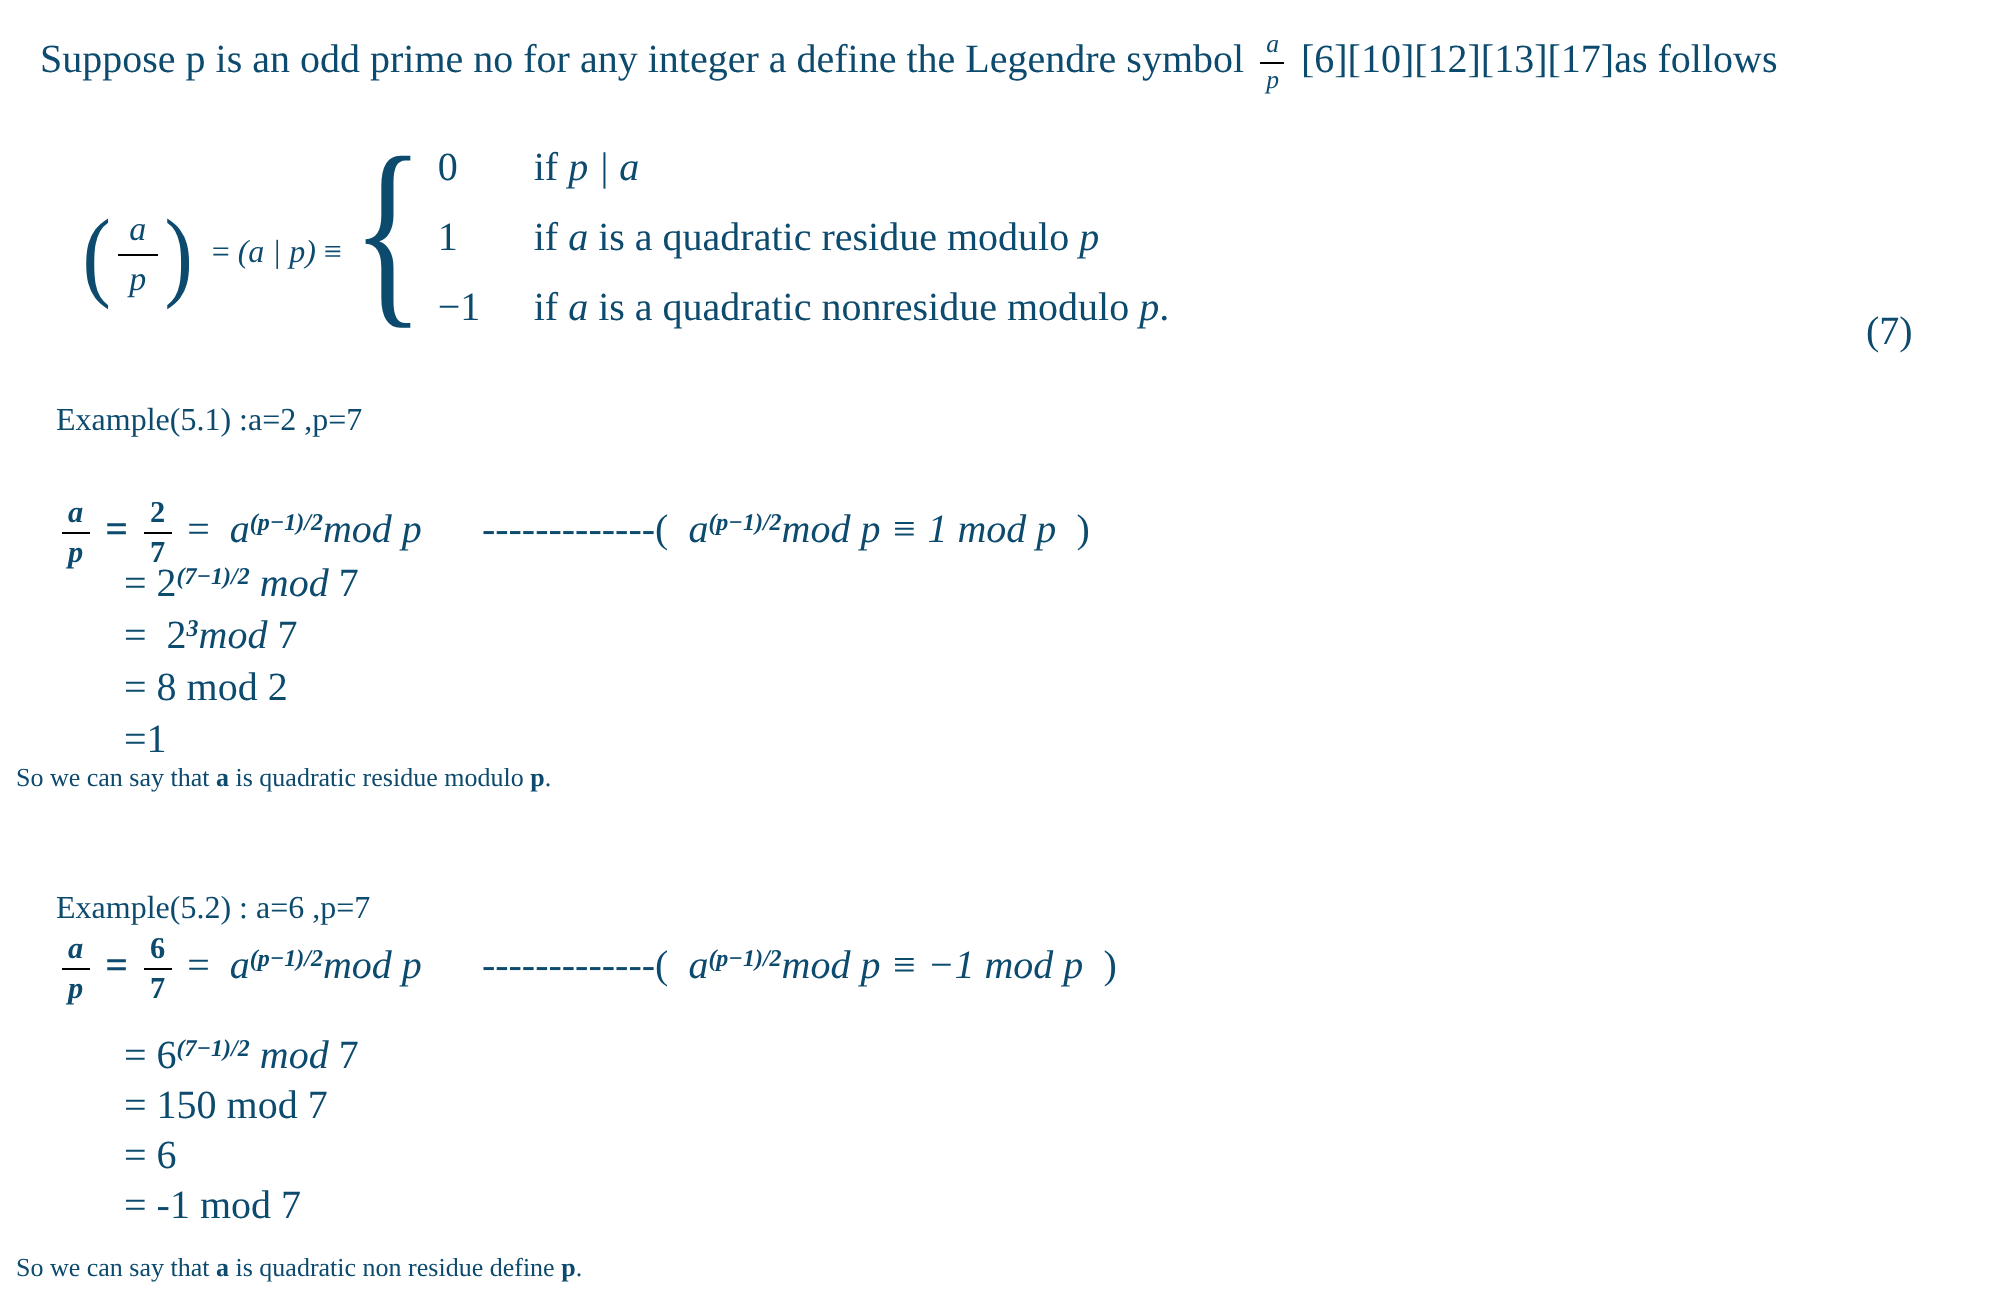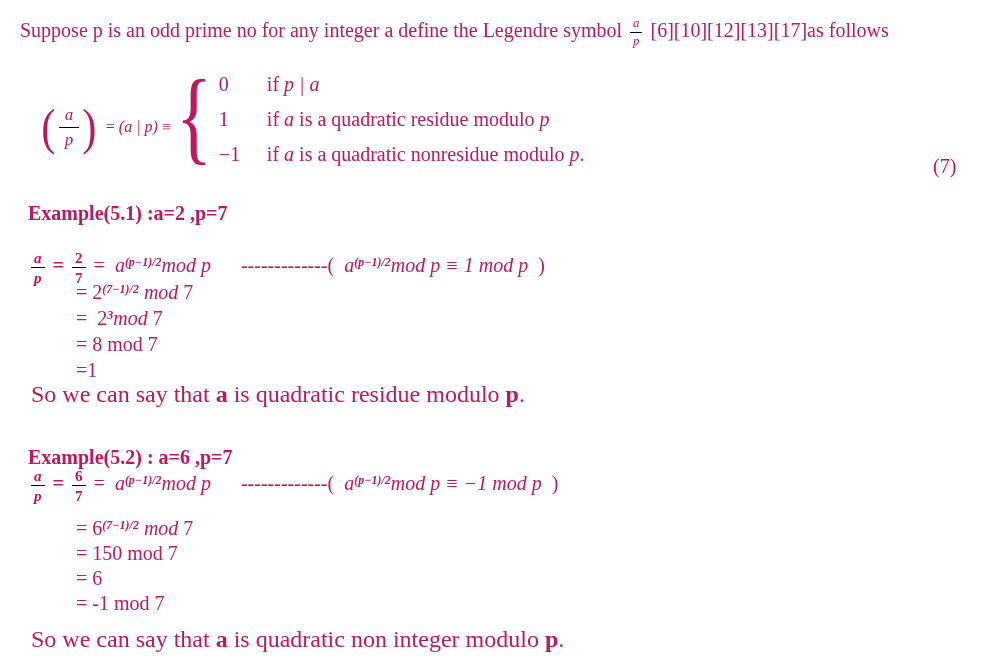--- a/index.html
+++ b/index.html
@@ -1,19 +1,19 @@
 <!DOCTYPE html>
 <html><head>
 <meta charset="utf-8">
 <style>
   html,body{margin:0;padding:0;}
   .page{
     position:relative;
     width:1001px;height:658px;
-    background:#ffffff;color:#be185d;
+    background:#ffffff;color:#0c4a6e;
     font-family:"Liberation Serif", serif;
     overflow:hidden;
   }
   .rich, .rich span{white-space:pre;}
   .s-i{font-style:italic;}
   .s-b{font-weight:bold;}
   .s-bi{font-weight:bold;font-style:italic;}
   .msup{font-size:0.60em;vertical-align:0.5em;font-style:italic;line-height:0;font-weight:bold;}
 
   
@@ -38,34 +38,34 @@
     font-size:17px;font-style:italic;line-height:1.05;margin:0 2px;}
   .def-frac .num{border-bottom:1.3px solid #000;padding:0 6px 3px;}
   .def-frac .den{padding-top:3px;}
   .def-mid{font-size:16px;margin:0 4px 0 8px;white-space:pre;}
   .bigbrace{font-size:104px;line-height:1;transform:scaleX(0.72);margin:0 0 6px -6px;}
   .cases{display:flex;flex-direction:column;font-size:20px;}
   .case-row{display:flex;align-items:center;height:35px;}
   .case-value{width:48px;}
   .eq-number{position:absolute;left:933px;top:155px;font-size:20px;}
 
-  .ex-heading{position:absolute;left:28px;font-weight:bold;font-size:20px;}
+  .ex-heading{position:absolute;left:28px;font-weight:normal;font-size:16px;}
   .heading-1{top:202px;}
   .heading-2{top:446px;}
 
   .main-line{position:absolute;left:28px;font-size:20px;line-height:46px;}
   .main-line .frac{font-size:0.76em;}
   .main-1{top:242px;}
   .main-2{top:460px;}
 
-  .steps{position:absolute;left:62px;font-size:20px;margin-left:14px;}
+  .steps{position:absolute;left:62px;font-size:20px;}
   .steps-1{top:279px;line-height:26px;}
   .steps-2{top:516px;line-height:25px;}
 
-  .conclusion{position:absolute;left:8px;font-size:24px;margin-left:23px;}
+  .conclusion{position:absolute;left:8px;font-size:13px;}
   .conclusion-1{top:381px;}
   .conclusion-2{top:626px;}
 </style>
 </head>
 <body>
 
 <div class="page">
 
   <div class="intro rich"><span>Suppose p is an odd prime no for any integer a define the Legendre symbol </span><span class="frac s-i"><span class="num">a</span><span class="den">p</span></span><span> [6][10][12][13][17]as follows</span></div>
 
@@ -95,28 +95,28 @@
       </div>
     </div>
   </div>
   <div class="eq-number">(7)</div>
 
   <div class="ex-heading heading-1">Example(5.1) :a=2 ,p=7</div>
   <div class="main-line main-1 rich"><span class="frac s-bi"><span class="num">a</span><span class="den">p</span></span><span class="s-b"> = </span><span class="frac s-b"><span class="num">2</span><span class="den">7</span></span><span> =  </span><span class="s-i">a</span><sup class="msup">(p−1)/2</sup><span class="s-i">mod p</span><span>      -------------(  </span><span class="s-i">a</span><sup class="msup">(p−1)/2</sup><span class="s-i">mod p ≡ 1 mod p</span><span>  )</span></div>
   <div class="steps steps-1">
     <div class="rich"><span>= 2</span><sup class="msup">(7−1)/2</sup><span> </span><span class="s-i">mod</span><span> 7</span></div>
     <div class="rich"><span>=  2</span><sup class="msup">3</sup><span class="s-i">mod</span><span> 7</span></div>
-    <div class="rich"><span>= 8 mod 7</span></div>
+    <div class="rich"><span>= 8 mod 2</span></div>
     <div class="rich"><span>=1</span></div>
   </div>
   <div class="conclusion conclusion-1 rich"><span>So we can say that </span><span class="s-b">a</span><span> is quadratic residue modulo </span><span class="s-b">p</span><span>.</span></div>
 
   <div class="ex-heading heading-2">Example(5.2) : a=6 ,p=7</div>
   <div class="main-line main-2 rich"><span class="frac s-bi"><span class="num">a</span><span class="den">p</span></span><span class="s-b"> = </span><span class="frac s-b"><span class="num">6</span><span class="den">7</span></span><span> =  </span><span class="s-i">a</span><sup class="msup">(p−1)/2</sup><span class="s-i">mod p</span><span>      -------------(  </span><span class="s-i">a</span><sup class="msup">(p−1)/2</sup><span class="s-i">mod p ≡ −1 mod p</span><span>  )</span></div>
   <div class="steps steps-2">
     <div class="rich"><span>= 6</span><sup class="msup">(7−1)/2</sup><span> </span><span class="s-i">mod</span><span> 7</span></div>
     <div class="rich"><span>= 150 mod 7</span></div>
     <div class="rich"><span>= 6</span></div>
     <div class="rich"><span>= -1 mod 7</span></div>
   </div>
-  <div class="conclusion conclusion-2 rich"><span>So we can say that </span><span class="s-b">a</span><span> is quadratic non integer modulo </span><span class="s-b">p</span><span>.</span></div>
+  <div class="conclusion conclusion-2 rich"><span>So we can say that </span><span class="s-b">a</span><span> is quadratic non residue define </span><span class="s-b">p</span><span>.</span></div>
 
 </div>
 
 </body></html>

